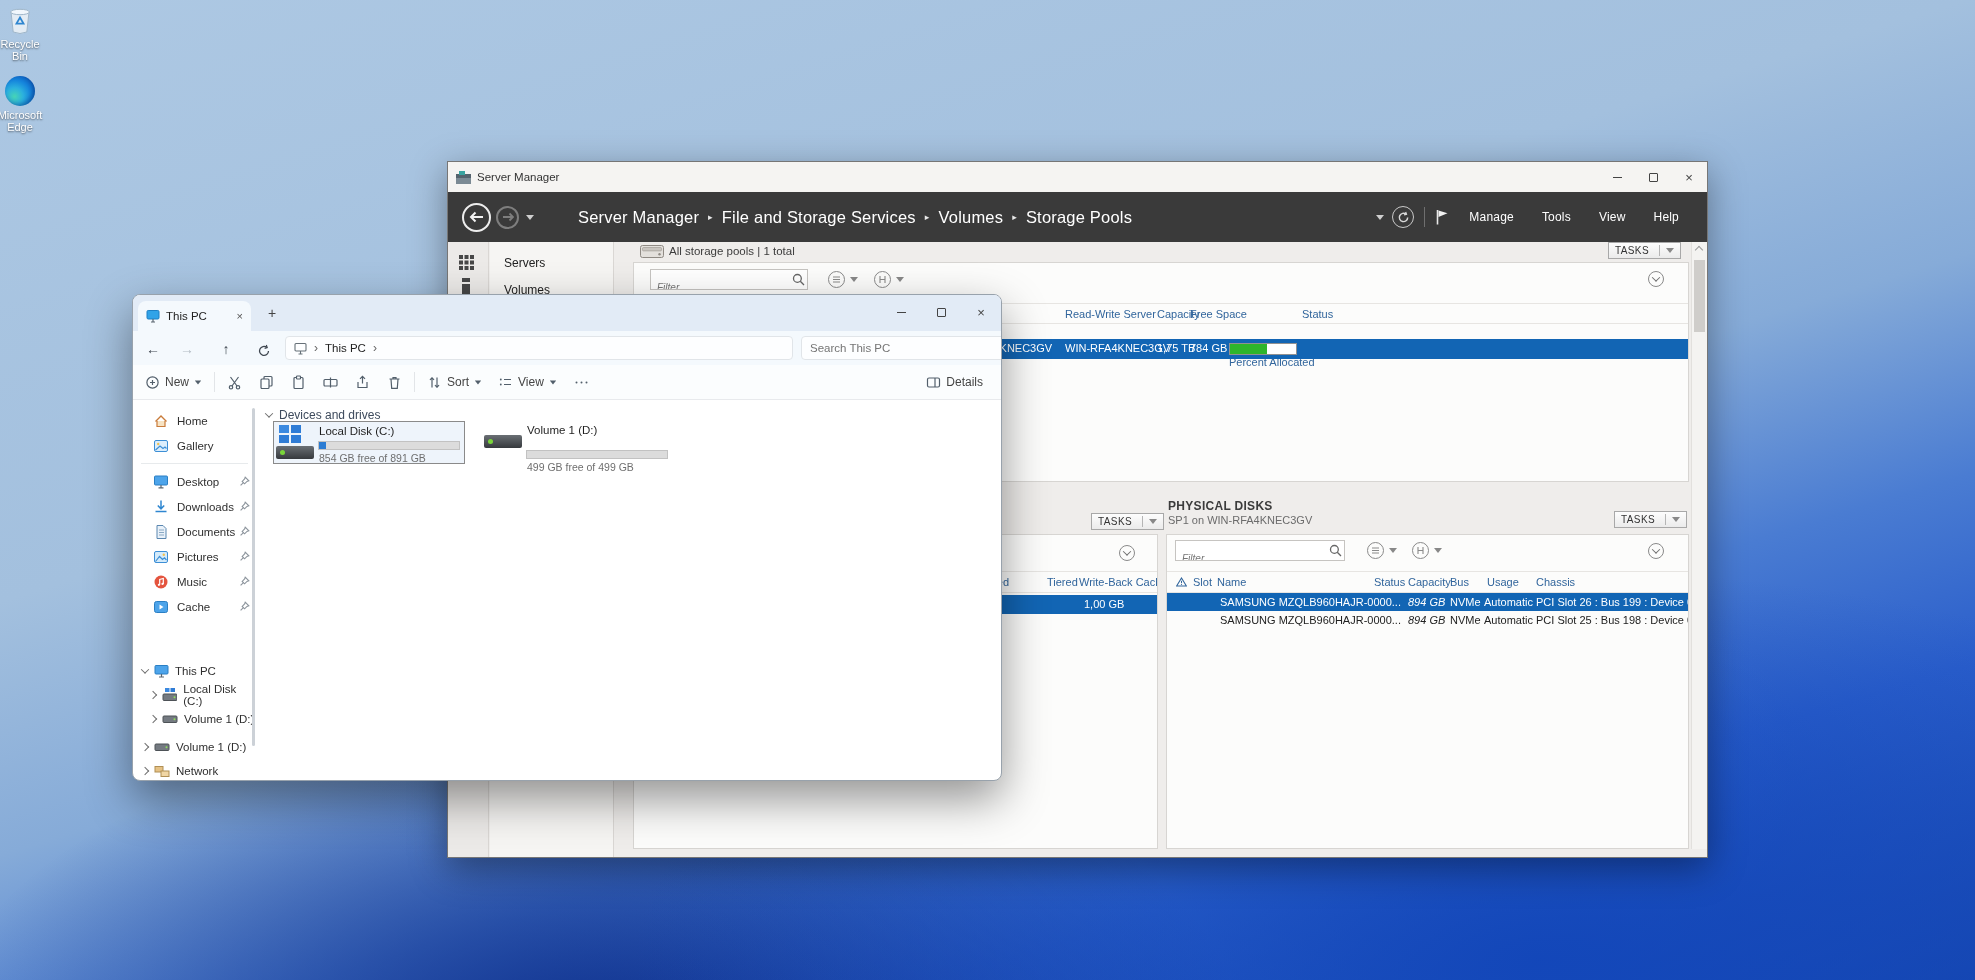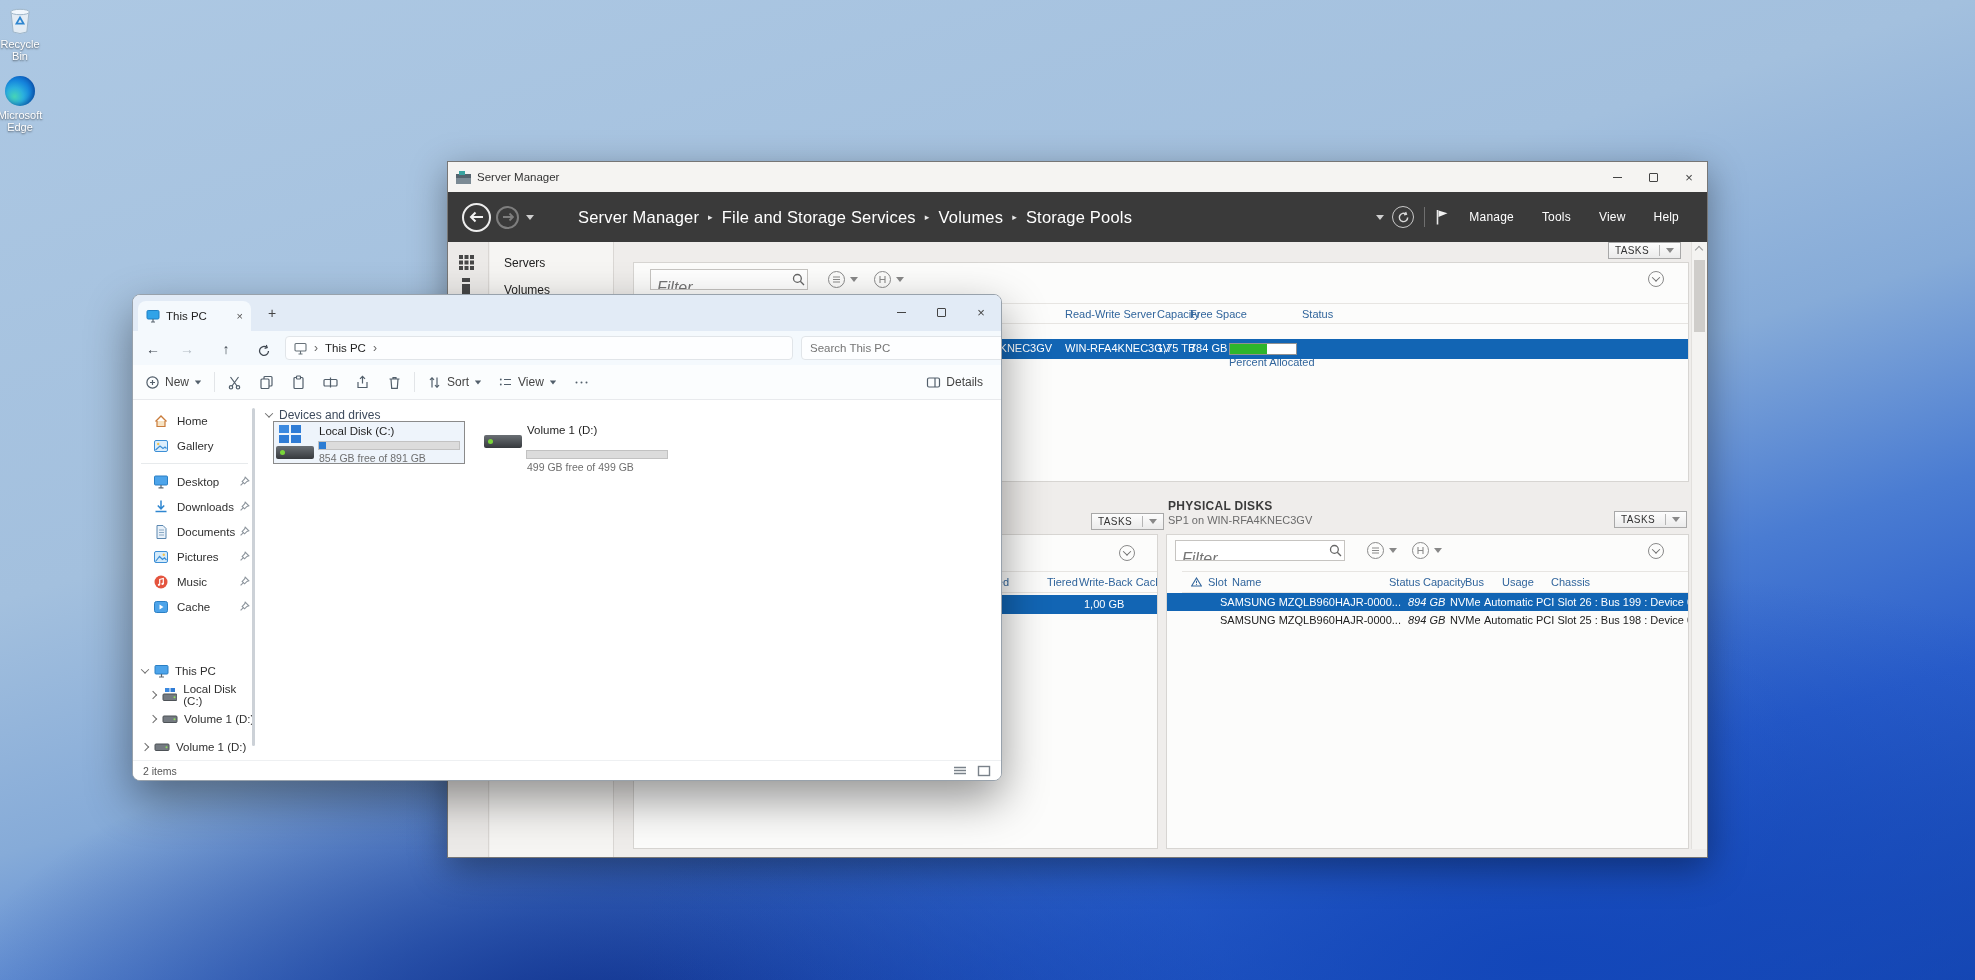--- a/index.html
+++ b/index.html
@@ -61,21 +61,21 @@
 
   
   #sp-head { position:absolute; top:1px; left:0; right:0; height:18px; }
   #sp-head .lbl { position:absolute; left:36px; top:2px; font-size:11.5px; color:#3c3c3c; }
   #sp-head .picon { position:absolute; left:7px; top:2px; }
   .tasks-btn { position:absolute; height:17px; display:flex; align-items:center; font-size:10px; color:#333;
       background:linear-gradient(#fdfdfd,#ebebeb); border:1px solid #a8a8a8; padding:0 6px; letter-spacing:.4px; }
   .tasks-btn .tsep { width:1px; height:11px; background:#b5b5b5; margin:0 6px 0 10px; }
   #sp-tasks { right:8px; top:0; }
   #sp-box { position:absolute; top:20px; left:0; right:0; height:220px; background:#fcfcfb; border:1px solid #d7d5d2; }
-  .filter-inp { position:absolute; height:21px; background:#fff; border:1px solid #c6c4c1; font-size:16px; font-style:italic;
+  .filter-inp { position:absolute; height:21px; background:#fff; border:1px solid #c6c4c1; font-size:10px; font-style:italic;
       color:#555; padding:16px 20px 0 6px; font-family:"Liberation Sans",sans-serif; }
   .filter-mag { position:absolute; }
   #sp-filter { left:16px; top:6px; width:158px; }
   #sp-mag { left:158px; top:10px; }
   .icbtn { position:absolute; display:flex; align-items:center; gap:5px; }
   .icbtn .ring { width:17px; height:17px; border:1.3px solid #8a8a8a; border-radius:50%; display:flex; align-items:center; justify-content:center; }
   #sp-ib1 { left:194px; top:8px; } #sp-ib2 { left:240px; top:8px; }
   .collapse { position:absolute; width:16px; height:16px; border:1.3px solid #8a8a8a; border-radius:50%;
       display:flex; align-items:center; justify-content:center; }
   #sp-collapse { right:24px; top:8px; }
@@ -99,21 +99,21 @@
   .vd-v2{left:450px;}
 
   #pd-title { position:absolute; left:535px; top:257px; font-size:12px; font-weight:bold; color:#3c3c3c; letter-spacing:.3px; }
   #pd-sub { position:absolute; left:535px; top:272px; font-size:11px; color:#6b6b6b; }
   #pd-tasks { left:981px; top:269px; }
   #pd-box { position:absolute; left:533px; right:0; top:292px; bottom:8px; background:#fcfcfb; border:1px solid #d7d5d2; overflow:hidden; }
   #pd-filter { left:8px; top:5px; width:170px; }
   #pd-mag { left:162px; top:9px; }
   #pd-ib1 { left:200px; top:7px; } #pd-ib2 { left:245px; top:7px; }
   #pd-collapse { right:24px; top:8px; }
-  #pd-cols { top:36px; height:22px;margin-left:15px; }
+  #pd-cols { top:36px; height:22px; }
   .pd-hw{left:9px; top:5px;} .pd-h0{left:26px;} .pd-h1{left:50px;} .pd-h2{left:207px;} .pd-h3{left:241px;} .pd-h4{left:283px;} .pd-h5{left:320px;} .pd-h6{left:369px;}
   .pd-row { position:absolute; left:0; right:0; height:18px; }
   #pd-row1 { top:58px; background:#1265b4; color:#fff; }
   #pd-row2 { top:76px; color:#222; }
   .pd-v0{left:53px;} .pd-v1{left:241px;font-style:italic;} .pd-v2{left:283px;} .pd-v3{left:317px;} .pd-v4{left:369px;}
 
   #sm-scroll { position:absolute; left:1243px; width:16px; top:0; bottom:8px; background:#f4f3f1; border-left:1px solid #e2e0dd; }
   #sm-scroll .thumb { position:absolute; left:2px; right:2px; top:18px; height:72px; background:#cfcdca; }
   #sm-scroll .up { position:absolute; left:4px; top:5px; }
   #sm-scroll .cvu { width:6px; height:6px; border-left:1.4px solid #9a9a9a; border-top:1.4px solid #9a9a9a; transform:rotate(45deg); }
@@ -283,20 +283,28 @@
           <rect y="6" width="8" height="11" fill="#474747"></rect>
       </svg>
     </div>
     <div id="sm-sidenav">
       <div class="sni">Servers</div>
       <div class="sni">Volumes</div>
     </div>
 
     <div id="sm-main">
 
+      <div id="sp-head">
+        <svg class="picon" width="24" height="13">
+          <rect x="0.5" y="0.5" width="23" height="12" rx="2" fill="#e3e0dc" stroke="#8f8a84"></rect>
+          <rect x="2.5" y="2.5" width="19" height="3.4" rx="1" fill="#c9c5c0" stroke="#9a958f" stroke-width=".6"></rect>
+          <circle cx="19.5" cy="9.3" r="1.2" fill="#8f8a84"></circle>
+        </svg>
+        <span class="lbl">All storage pools | 1 total</span>
+      </div>
       <div class="tasks-btn" id="sp-tasks">
         <span>TASKS</span>
         <span class="tsep"></span>
         <div class="tri-dn"></div>
       </div>
 
       <div id="sp-box">
         <input class="filter-inp" id="sp-filter" placeholder="Filter" style="">
         <svg class="filter-mag" id="sp-mag" width="13" height="13" viewBox="0 0 13 13">
           <circle cx="5.4" cy="5.4" r="3.9" fill="none" stroke="#666" stroke-width="1.3"></circle>
@@ -727,24 +735,13 @@
           </div>
         <div class="dname">Volume 1 (D:)</div>
         <div class="dbar" style="top:29px;">
           <div class="dfill" style="width: 0%;"></div>
         </div>
         <div class="dcap" style="top:40px;">499 GB free of 499 GB</div>
       </div>
     </div>
   </div>
 
-  <div id="ex-status">
-    <span>2 items</span>
-    <div class="vicons">
-      <svg width="14" height="12">
-        <path d="M1 2.5 h12 M1 5.5 h12 M1 8.5 h12" stroke="#7a828a" stroke-width="1.4"></path>
-      </svg>
-      <svg width="14" height="12">
-        <rect x="1.5" y="1.5" width="11" height="9" fill="none" stroke="#7a828a" stroke-width="1.4"></rect>
-      </svg>
-    </div>
-  </div>
 </div>
 
 </body></html>

